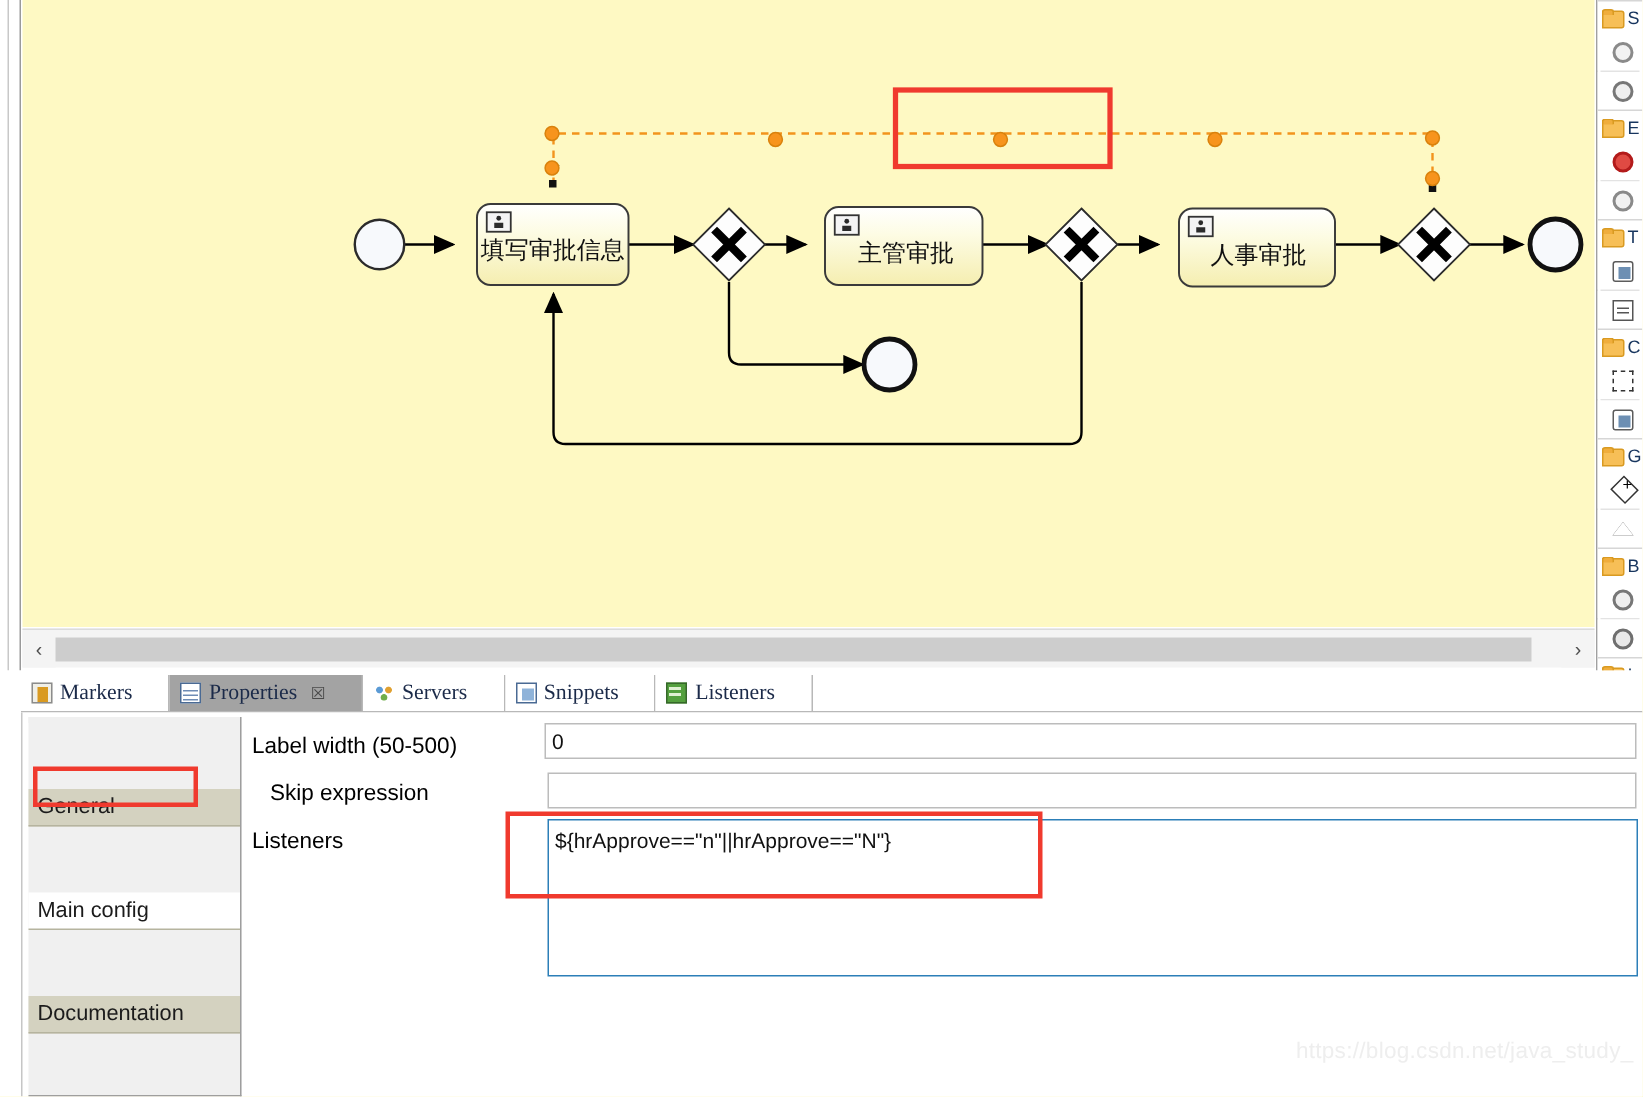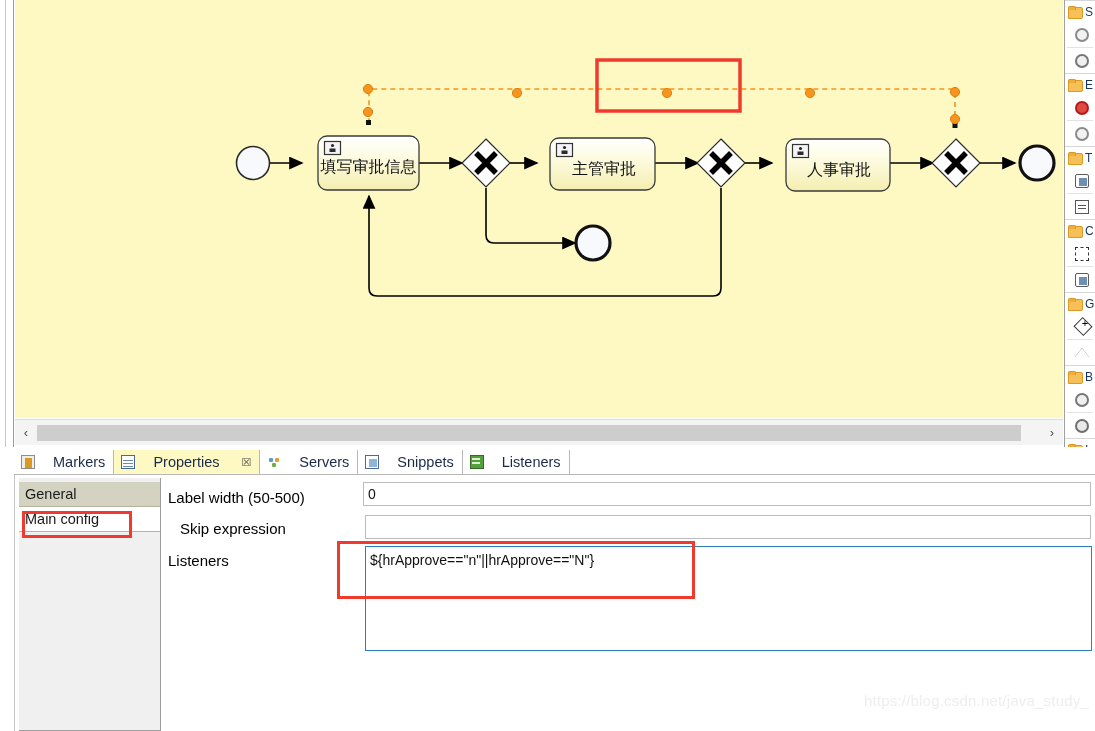--- a/index.html
+++ b/index.html
@@ -118,26 +118,26 @@
   #views-region{
     position:absolute; left:0; top:447px; width:1095px; height:284px;
     background:#ffffff;
   }
   #view-tabs{
     position:absolute; left:14px; top:3px; width:1081px; height:25px;
     display:flex; align-items:flex-end;
     border-bottom:1px solid #b8b8b8;
   }
   .vtab{
-    height:24px; display:flex; align-items:center; gap:18px;
-    padding:0 8px 0 7px; font-size:14.5px; color:#1b2a49;
+    height:24px; display:flex; align-items:center; gap:5px;
+    padding:0 24px 0 7px; font-size:14.5px; color:#1b2a49;
     border-right:1px solid #b8b8b8;
-    background:#ffffff; white-space:nowrap; cursor:default;
-  }
-  .vtab.active{ background:#fef9c3; font-weight:400; }
+    background:#ffffff; white-space:nowrap; cursor:default;font-family:Liberation Serif, serif;
+  }
+  .vtab.active{ background:#a3a3a3; font-weight:400; }
   .vtab .closeg{ font-size:11px; color:#4a4a4a; margin-left:4px; }
 
   
   .ticon{ width:14px;height:14px; position:relative; flex:0 0 14px;}
   .ticon-markers{ background:#f0efe7; border:1px solid #8c8c8c;}
   .ticon-markers:after{content:"";position:absolute;left:3px;top:2px;width:7px;height:10px;background:#d99a21;}
   .ticon-props{ background:#fff; border:1px solid #4a6a94;}
   .ticon-props:after{content:"";position:absolute;left:1px;top:4px;right:1px;height:1px;background:#6f8cb5;box-shadow:0 3px 0 #6f8cb5,0 6px 0 #6f8cb5;}
   .ticon-servers:after{
     content:""; position:absolute; left:1px; top:2px; width:12px;height:10px;
@@ -160,20 +160,21 @@
   }
   #tablist{
     position:absolute; left:4px; top:3px; width:142px; height:253px;
     background:#f0f0f0; border-right:1px solid #9e9e9e; border-bottom:1px solid #9e9e9e;
   }
   .ptab{
     height:25px; line-height:25px; padding-left:6px;
     font-size:14.5px; color:#1b1b1b;
     background:#d4d2c0; border-bottom:1px solid #b6b49f;
     position:relative;
+    margin-top:44px;
   }
   .ptab.selected{
     background:#ffffff; font-weight:normal;
   }
   .ptab-top-line{ height:4px; background:#f0f0f0;}
 
   .redbox-tab{
     position:absolute; left:22px; top:511px; width:110px; height:27px;
     border:3px solid #f03a2e; pointer-events:none; z-index:20;
   }
@@ -412,20 +413,21 @@
       <span class="ticon ticon-prog"></span>
       <span>Listeners</span>
     </div>
   </div>
 
   <div id="props-body">
     <div id="tablist">
       <div class="ptab-top-line"></div>
       <div class="ptab">General</div>
       <div class="ptab selected">Main config</div>
+      <div class="ptab">Documentation</div>
     </div>
   </div>
 
 </div>
 
 <div>
   <div class="form-label" style="left:168px; top:489px;">Label width (50-500)</div>
   <input class="txt" style="left: 363px; top: 482px; width: 728px; height: 24px;" value="0">
 
   <div class="form-label" style="left:180px; top:520px;">Skip expression</div>

